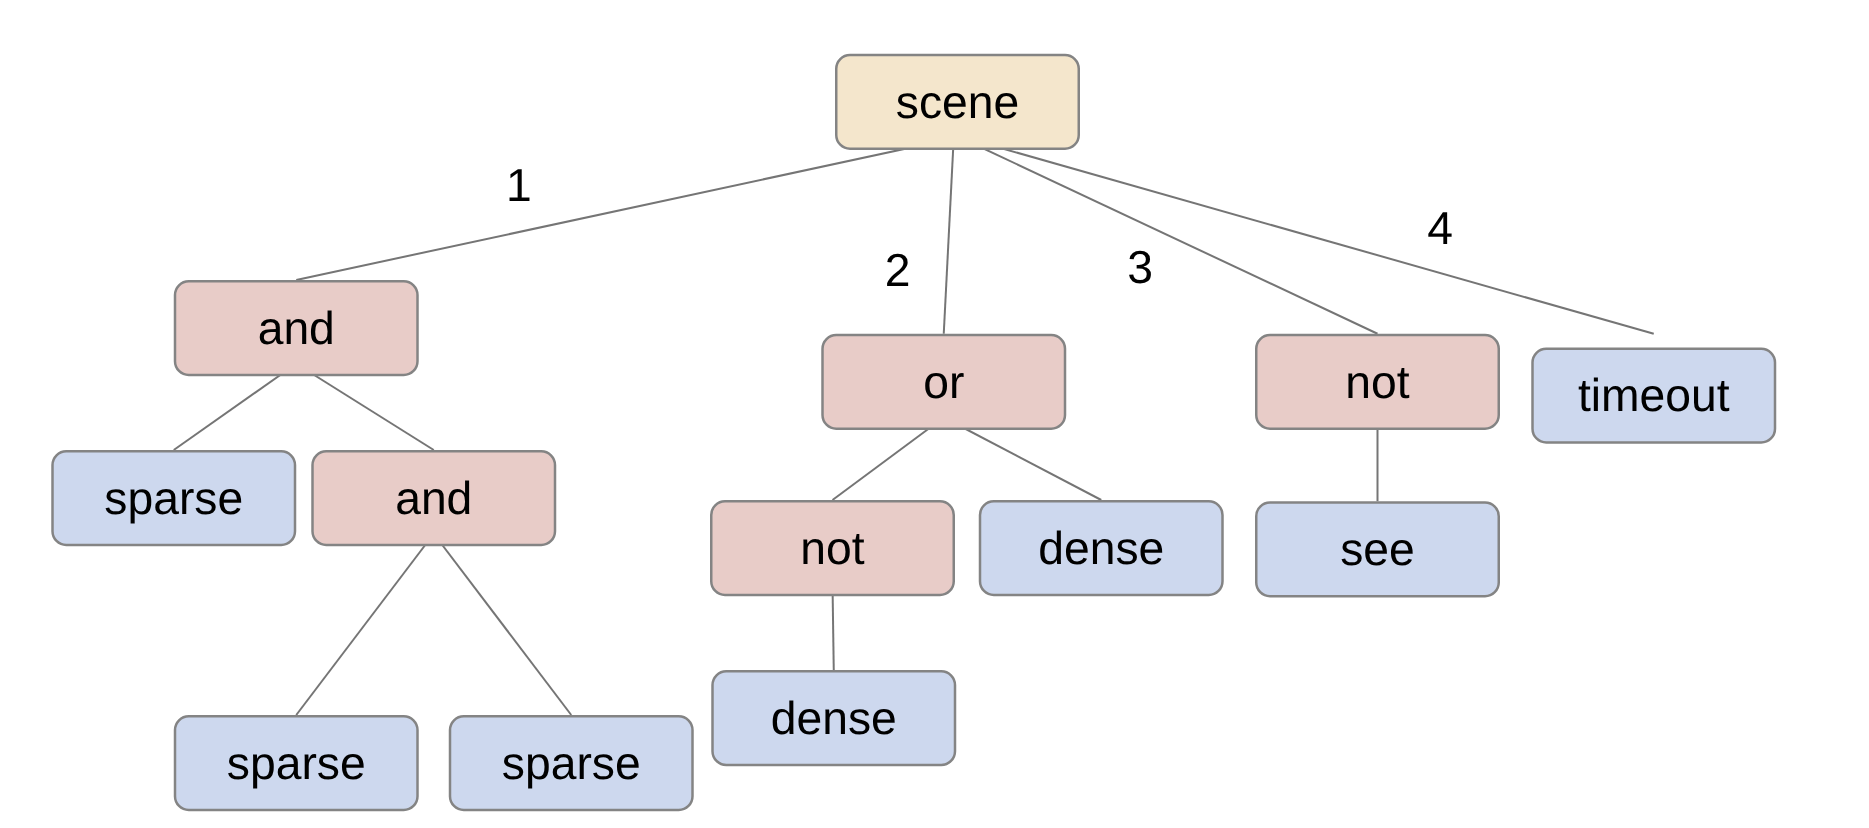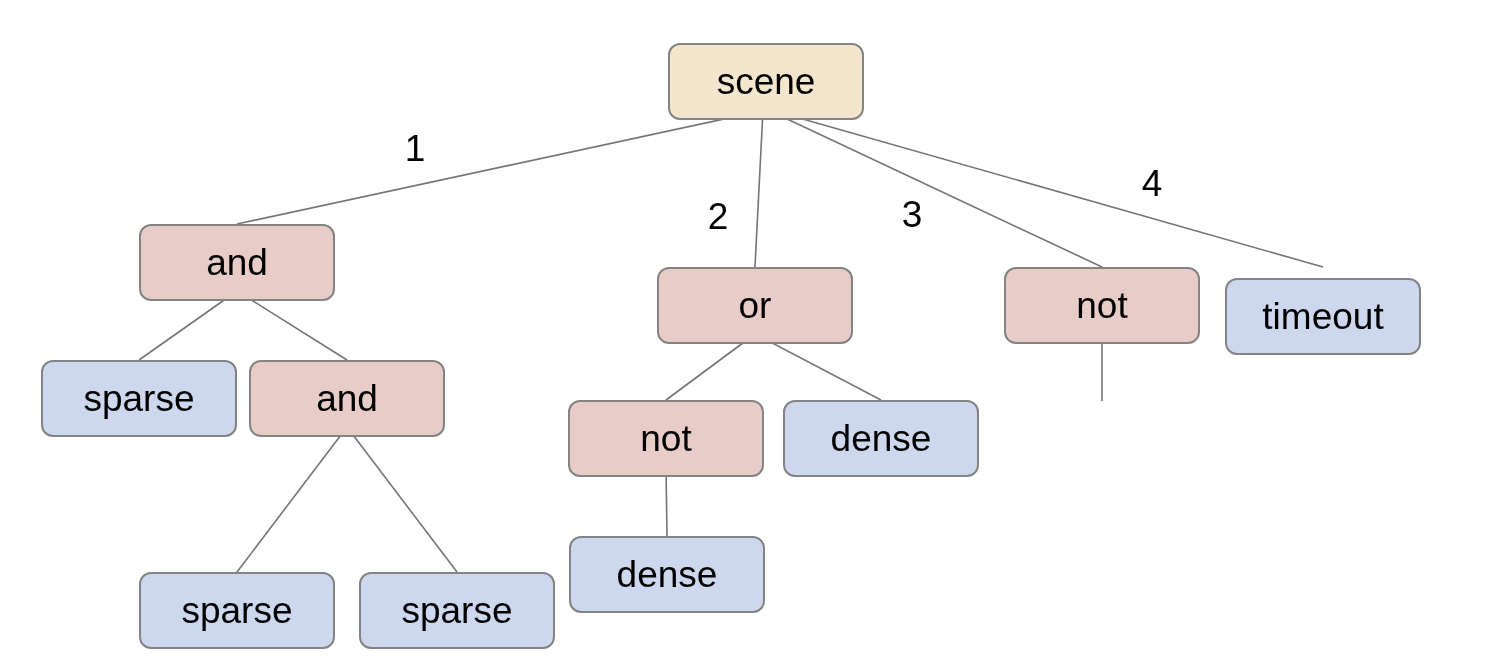--- a/index.html
+++ b/index.html
@@ -81,18 +81,19 @@
 
   <div class="node node--operator" style="left:139px;  top:224px;">and</div>
   <div class="node node--operator" style="left:657px;  top:267px;">or</div>
   <div class="node node--operator" style="left:1004px; top:267px;">not</div>
   <div class="node node--leaf" style="left:1225px; top:278px;">timeout</div>
 
   <div class="node node--leaf" style="left:41px;   top:360px;">sparse</div>
   <div class="node node--operator" style="left:249px;  top:360px;">and</div>
   <div class="node node--operator" style="left:568px;  top:400px;">not</div>
   <div class="node node--leaf" style="left:783px;  top:400px;">dense</div>
+  <div class="node node--leaf" style="left:1004px; top:401px;">see</div>
 
   <div class="node node--leaf" style="left:569px;  top:536px;">dense</div>
   <div class="node node--leaf" style="left:139px;  top:572px;">sparse</div>
   <div class="node node--leaf" style="left:359px;  top:572px;">sparse</div>
 
 </div>
 
 </body></html>

